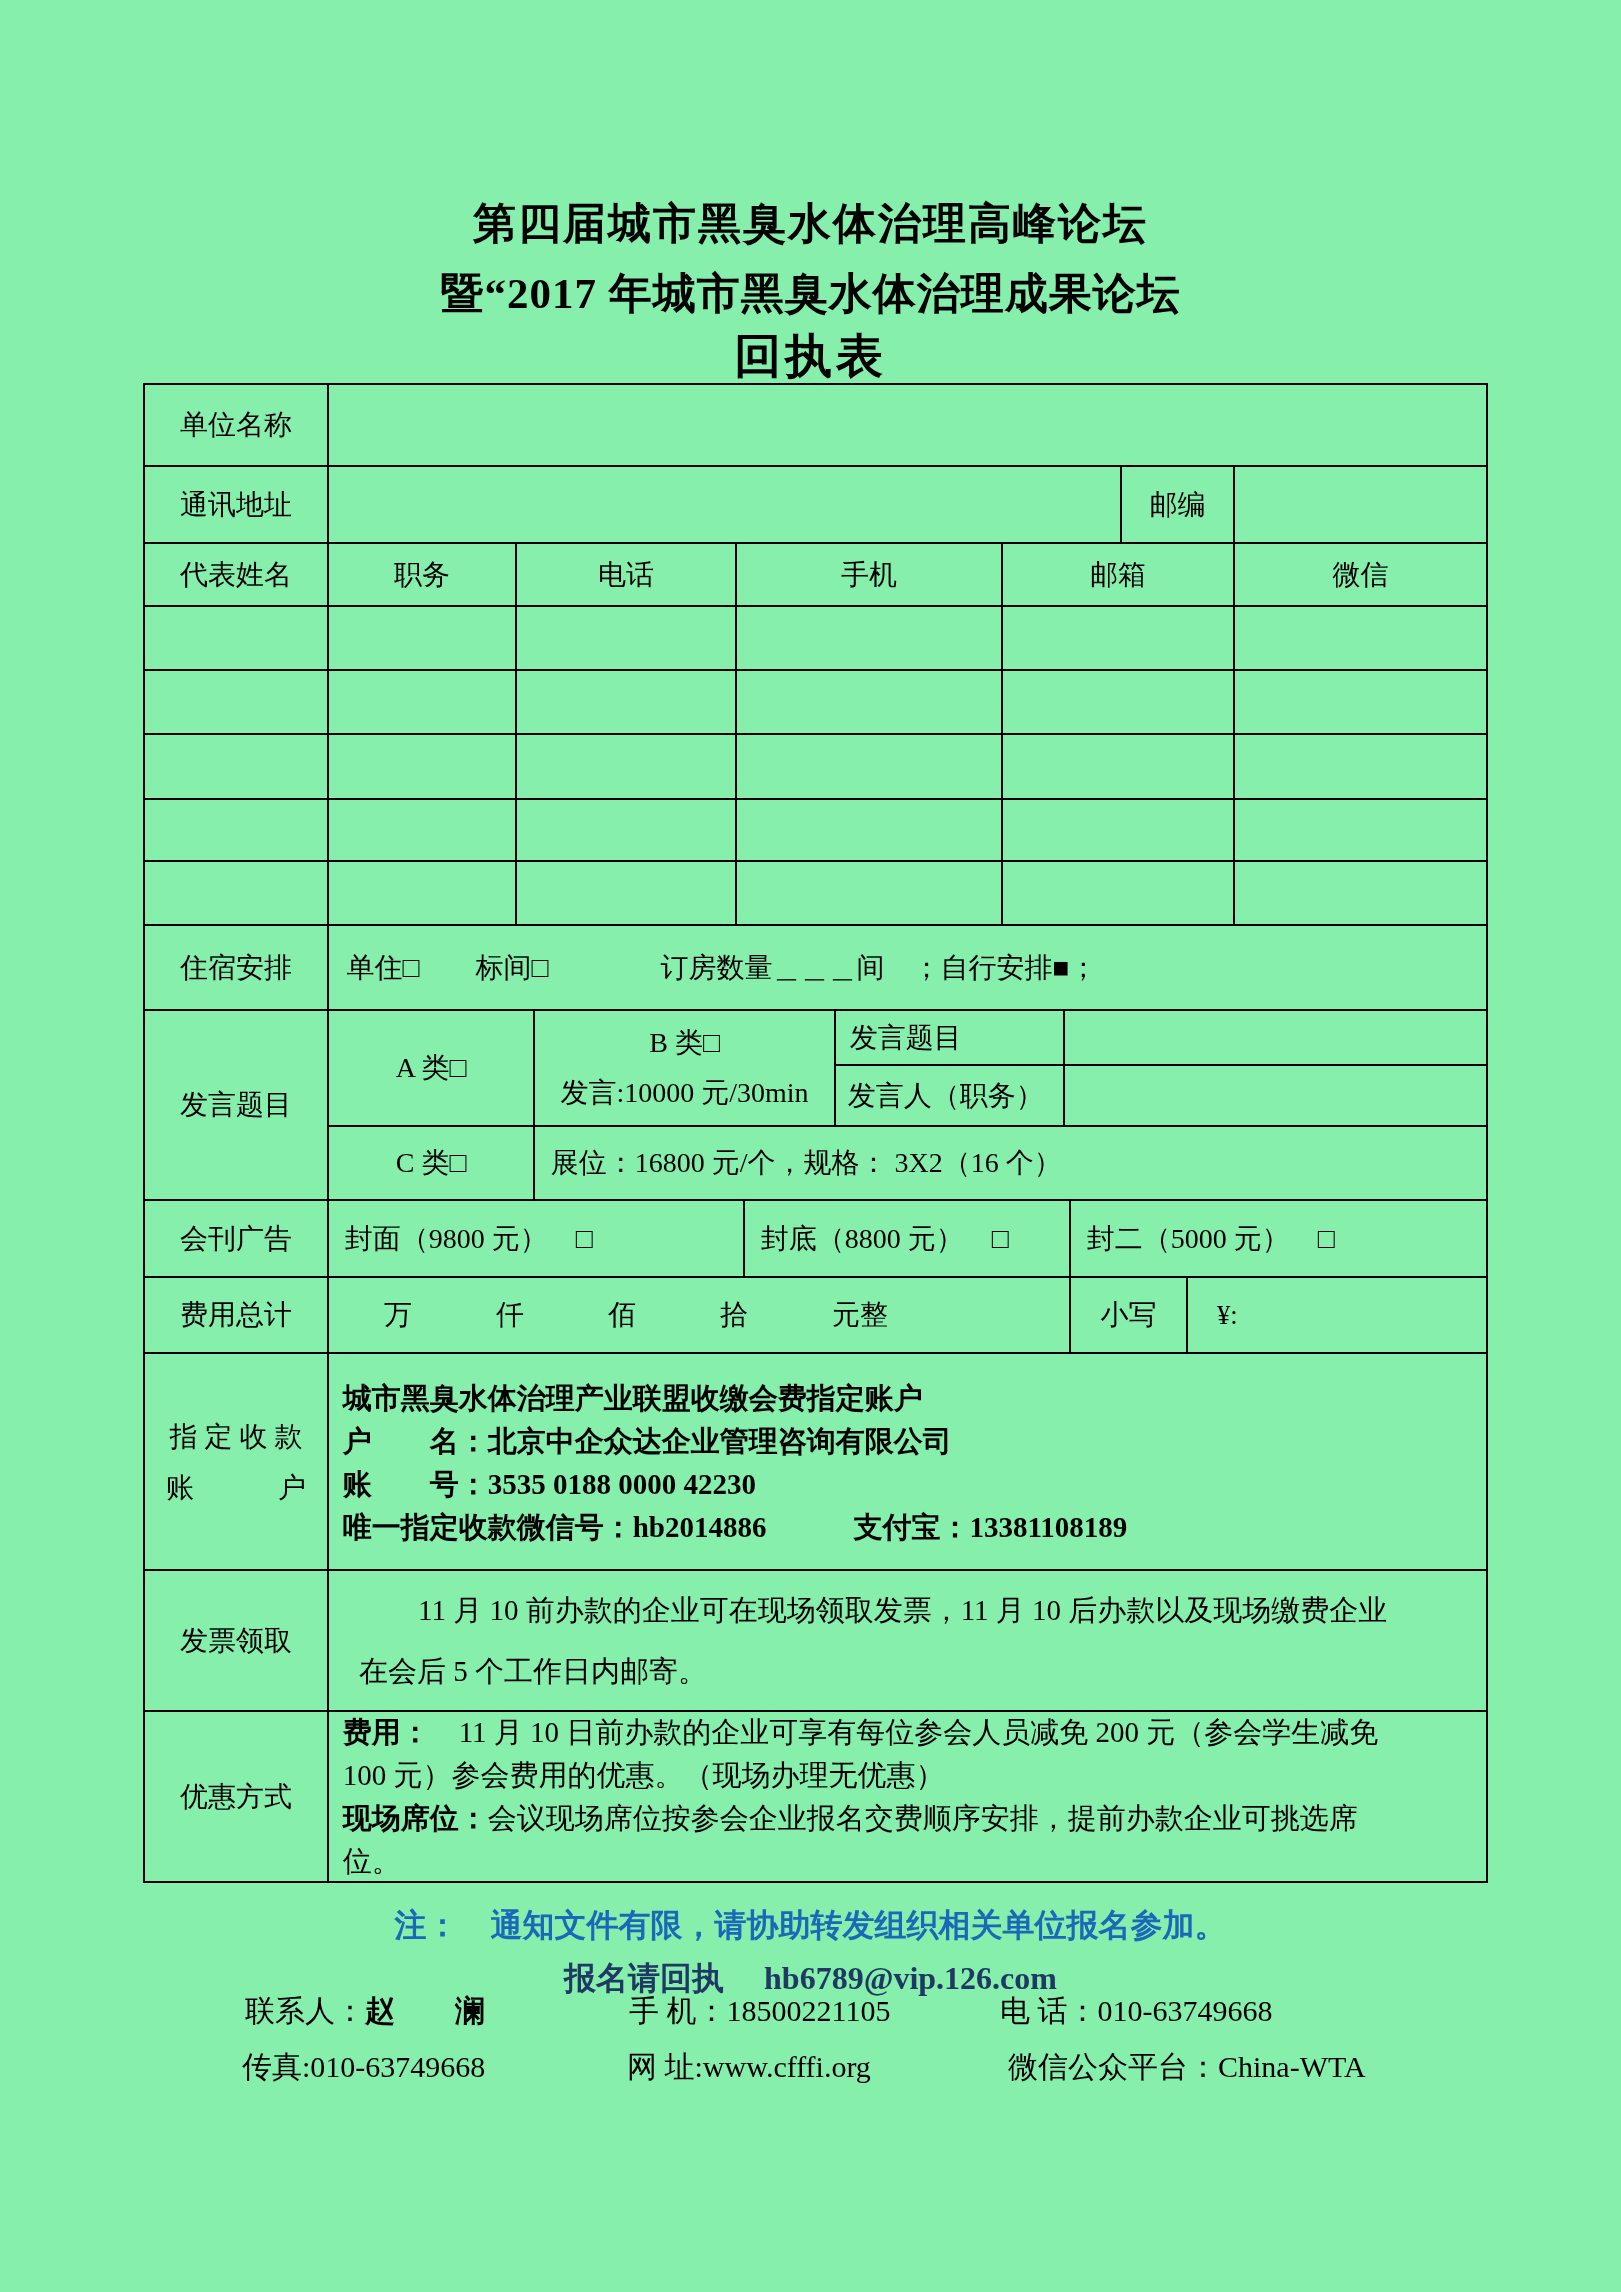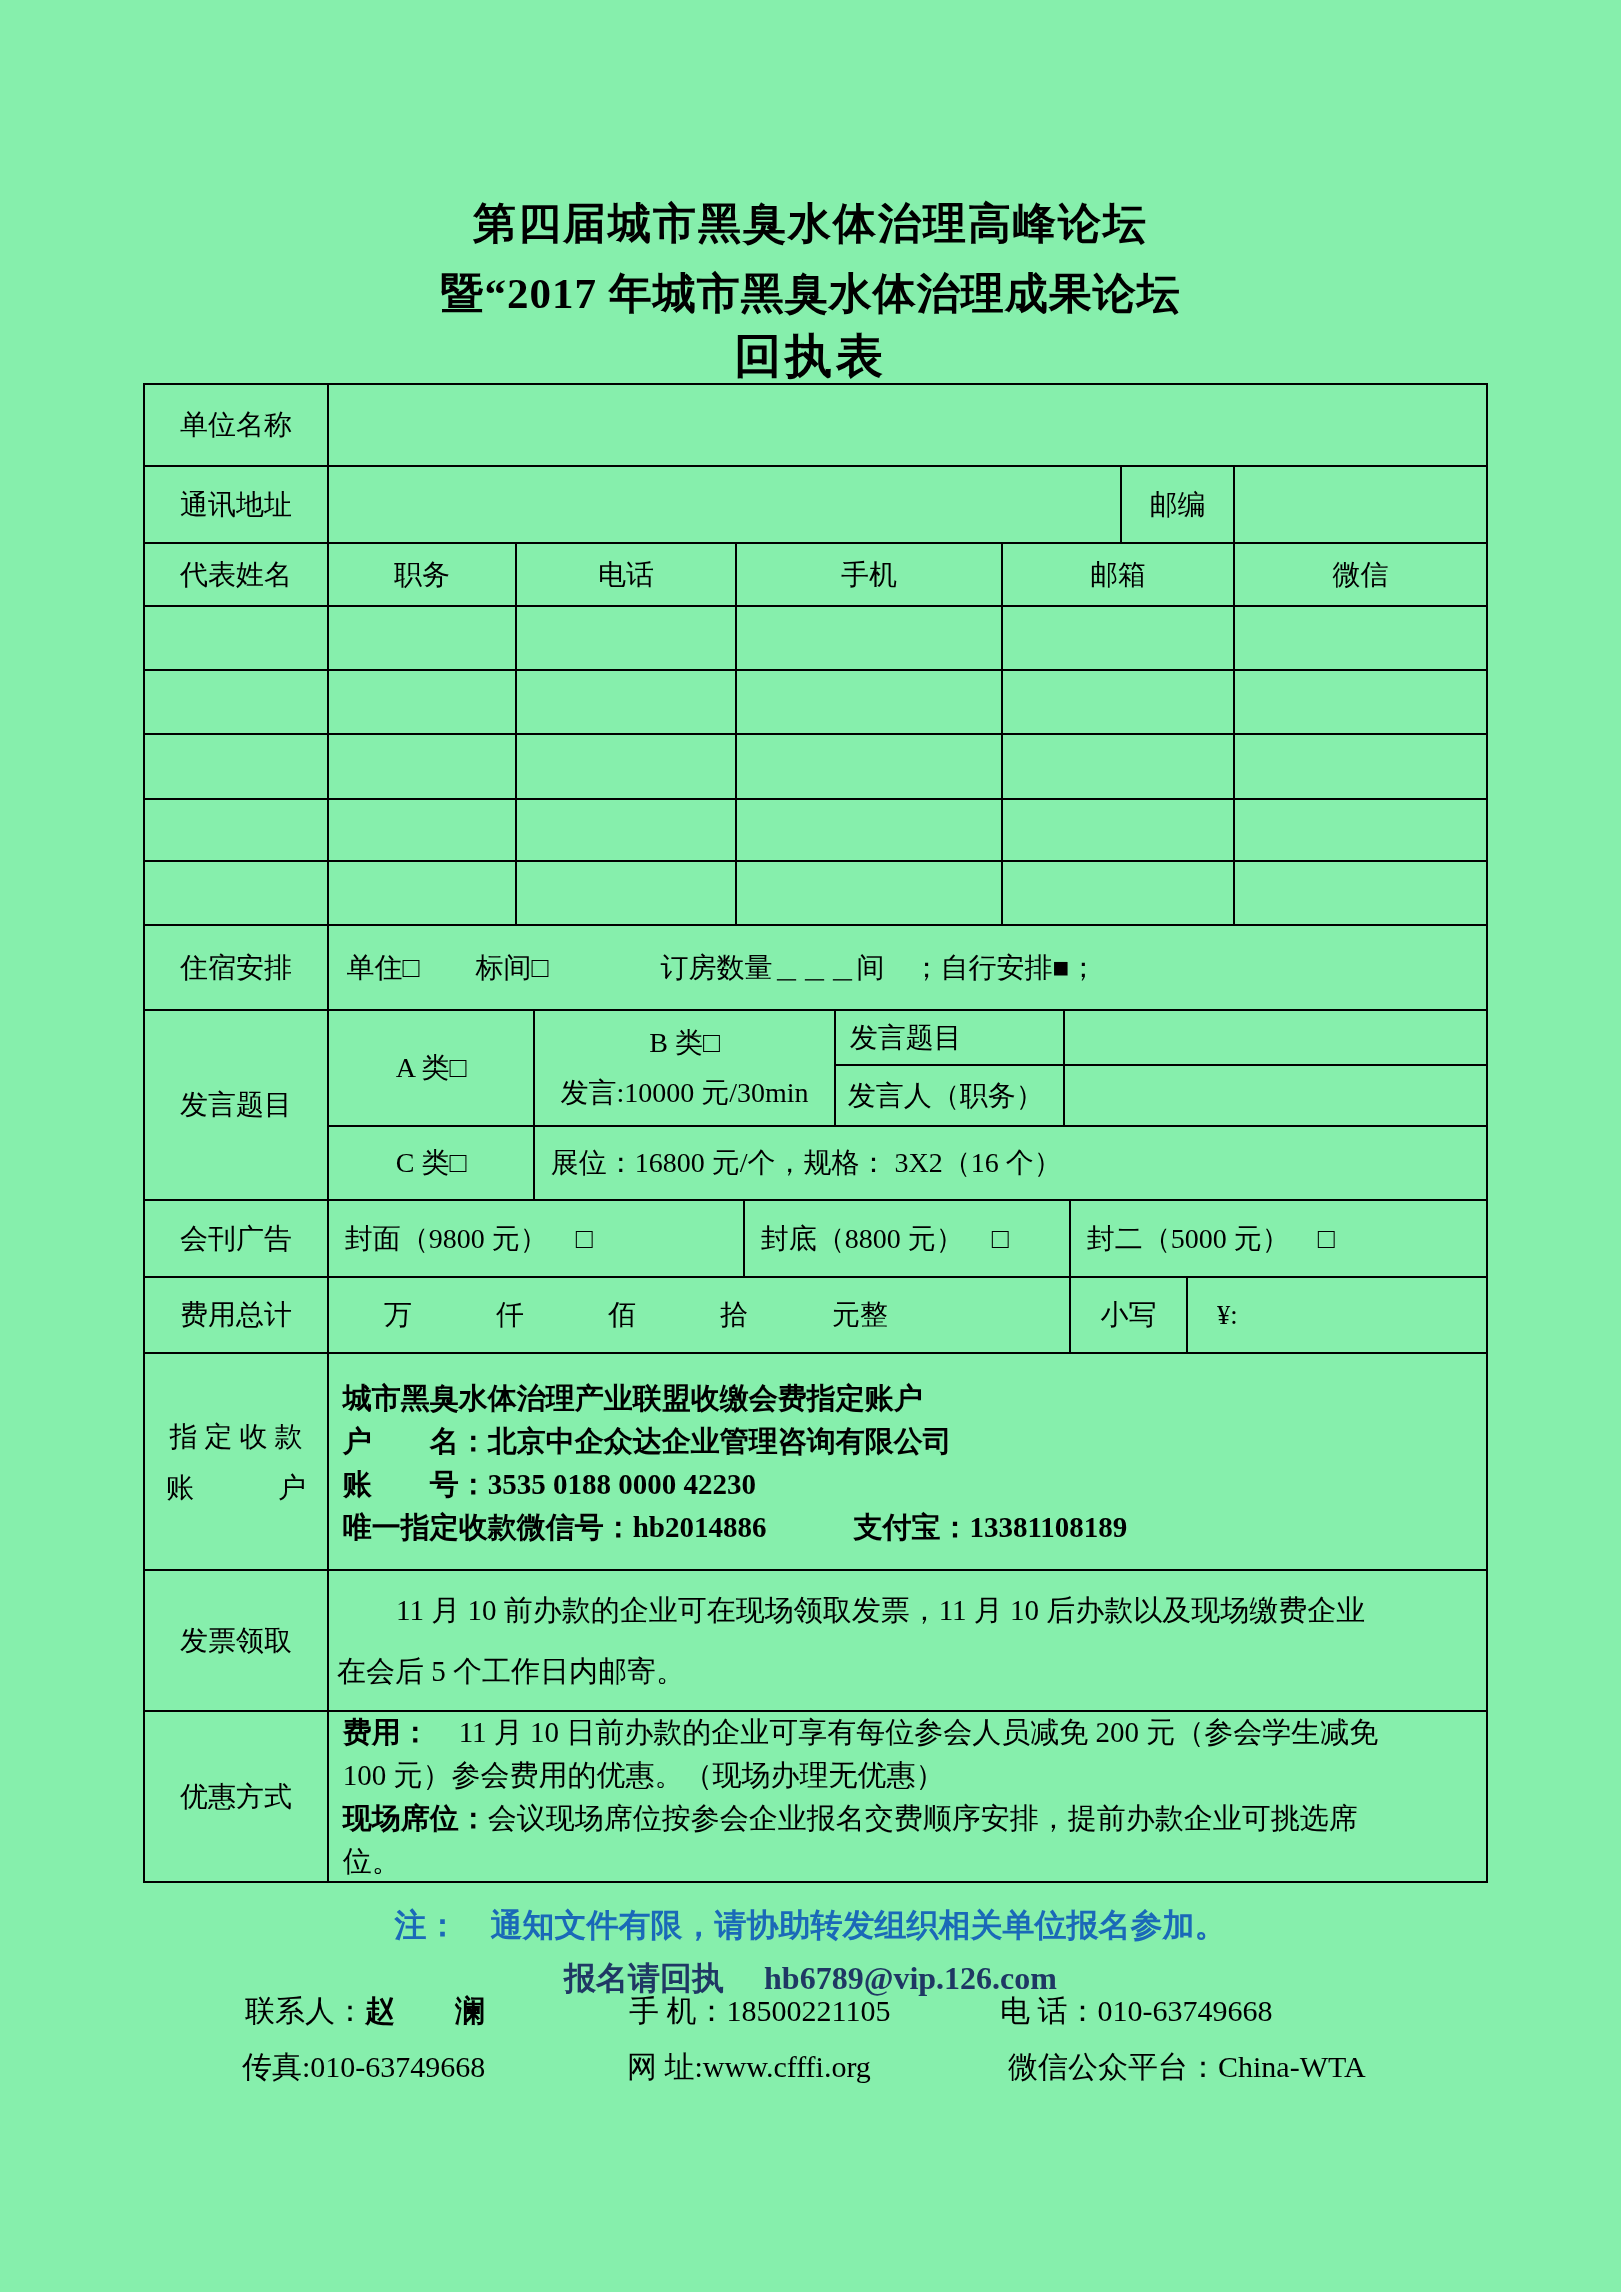--- a/index.html
+++ b/index.html
@@ -163,21 +163,21 @@
           <div>城市黑臭水体治理产业联盟收缴会费指定账户</div>
           <div>户　　名：北京中企众达企业管理咨询有限公司</div>
           <div>账　　号：3535 0188 0000 42230</div>
           <div>唯一指定收款微信号：hb2014886　　　支付宝：13381108189</div>
         </div>
       </div>
     </div>
 
     <div class="row bt3" style="height:141px">
       <div class="cell c1">发票领取</div>
-      <div class="cell bl grow left" style="padding-left:8px">
+      <div class="cell bl grow left" style="padding-left:30px">
         <div class="invoice-text wrap">11 月 10 前办款的企业可在现场领取发票，11 月 10 后办款以及现场缴费企业在会后 5 个工作日内邮寄。</div>
       </div>
     </div>
 
     <div class="row bt3" style="height:171px">
       <div class="cell c1">优惠方式</div>
       <div class="cell bl grow left" style="padding-left:13.7px">
         <div class="discount-text wrap">
           <span class="bold">费用：</span><span>　11 月 10 日前办款的企业可享有每位参会人员减免 200 元（参会学生减免 100 元）参会费用的优惠。（现场办理无优惠）</span><br>
           <span class="bold">现场席位：</span><span>会议现场席位按参会企业报名交费顺序安排，提前办款企业可挑选席位。</span>

